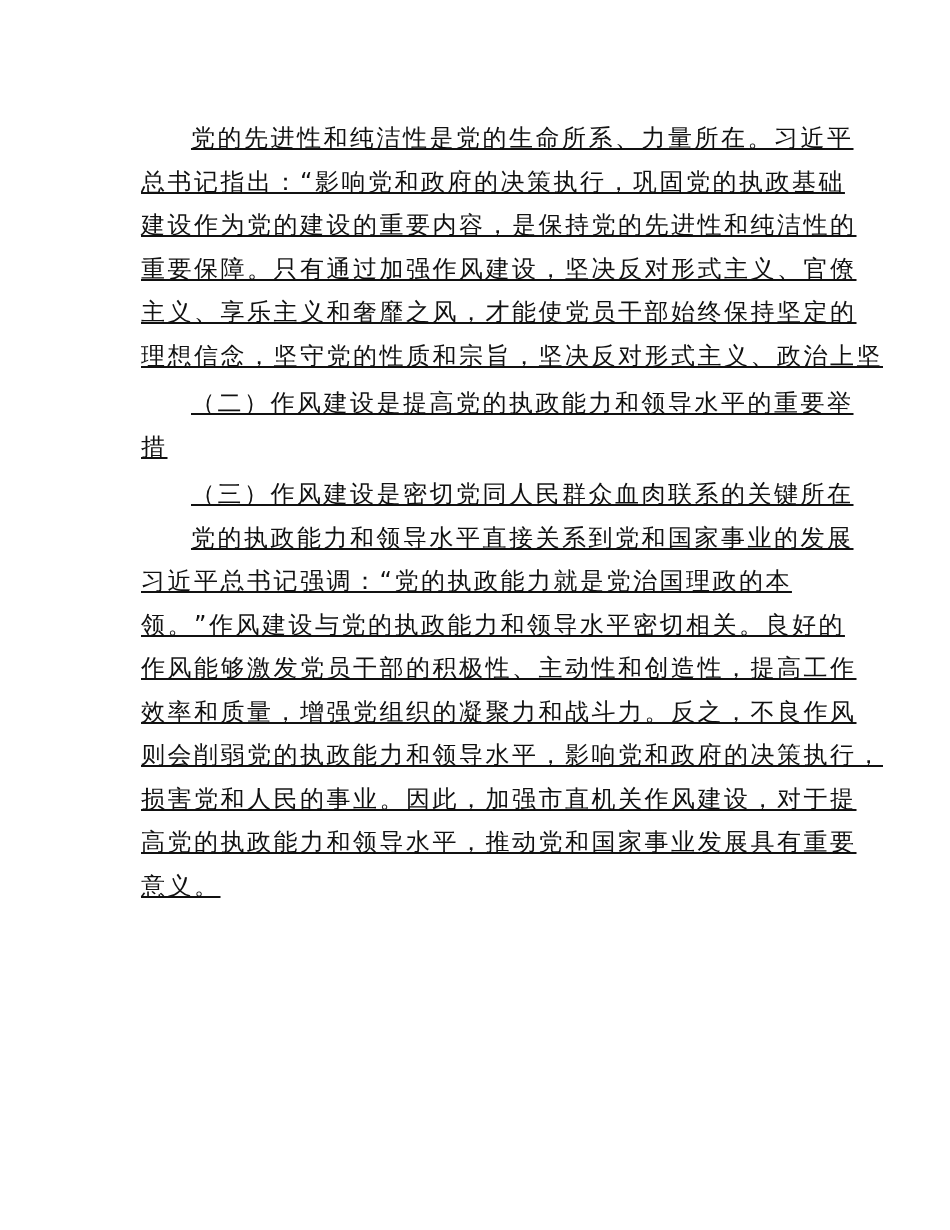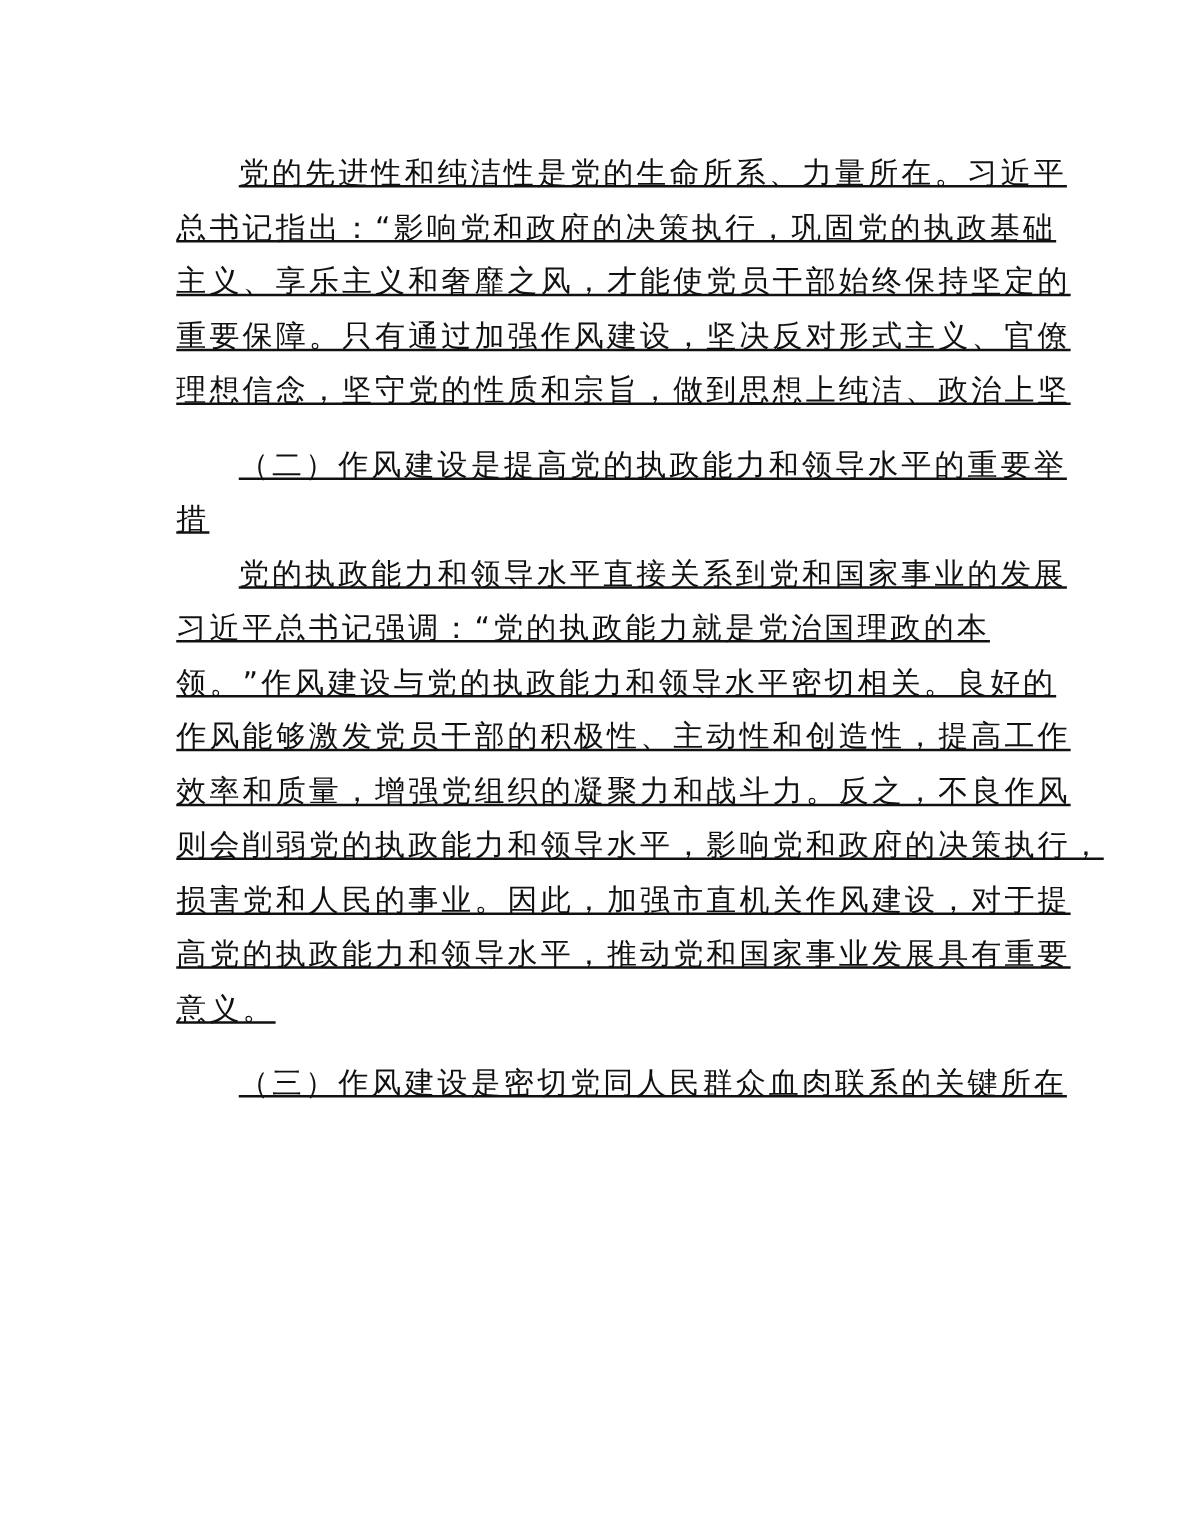--- a/index.html
+++ b/index.html
@@ -30,50 +30,51 @@
       text-decoration: underline;
     }
     .line {
       display: block;
       height: 43.5px;
     }
     .indent {
       padding-left: 50px;
     }
     .heading {
-      margin-top: 16px;
+      margin-top: 4px;
     }
   </style>
 </head>
 <body>
 
 <div class="page">
 
   <div class="para">
     <span class="line indent">党的先进性和纯洁性是党的生命所系、力量所在。习近平</span>
     <span class="line">总书记指出：“影响党和政府的决策执行，巩固党的执政基础</span>
+    <span class="line">建设作为党的建设的重要内容，是保持党的先进性和纯洁性的</span>
+    <span class="line">重要保障。只有通过加强作风建设，坚决反对形式主义、官僚</span>
     <span class="line">主义、享乐主义和奢靡之风，才能使党员干部始终保持坚定的</span>
-    <span class="line">重要保障。只有通过加强作风建设，坚决反对形式主义、官僚</span>
-    <span class="line">理想信念，坚守党的性质和宗旨，做到思想上纯洁、政治上坚</span>
+    <span class="line">理想信念，坚守党的性质和宗旨，坚决反对形式主义、政治上坚</span>
   </div>
 
   <div class="para heading">
     <span class="line indent">（二）作风建设是提高党的执政能力和领导水平的重要举</span>
     <span class="line">措</span>
+  </div>
+
+  <div class="para heading">
+    <span class="line indent">（三）作风建设是密切党同人民群众血肉联系的关键所在</span>
   </div>
 
   <div class="para">
     <span class="line indent">党的执政能力和领导水平直接关系到党和国家事业的发展</span>
     <span class="line">习近平总书记强调：“党的执政能力就是党治国理政的本</span>
     <span class="line">领。”作风建设与党的执政能力和领导水平密切相关。良好的</span>
     <span class="line">作风能够激发党员干部的积极性、主动性和创造性，提高工作</span>
     <span class="line">效率和质量，增强党组织的凝聚力和战斗力。反之，不良作风</span>
     <span class="line">则会削弱党的执政能力和领导水平，影响党和政府的决策执行，</span>
     <span class="line">损害党和人民的事业。因此，加强市直机关作风建设，对于提</span>
     <span class="line">高党的执政能力和领导水平，推动党和国家事业发展具有重要</span>
     <span class="line">意义。</span>
   </div>
 
-  <div class="para heading">
-    <span class="line indent">（三）作风建设是密切党同人民群众血肉联系的关键所在</span>
-  </div>
-
 </div>
 
 </body></html>

